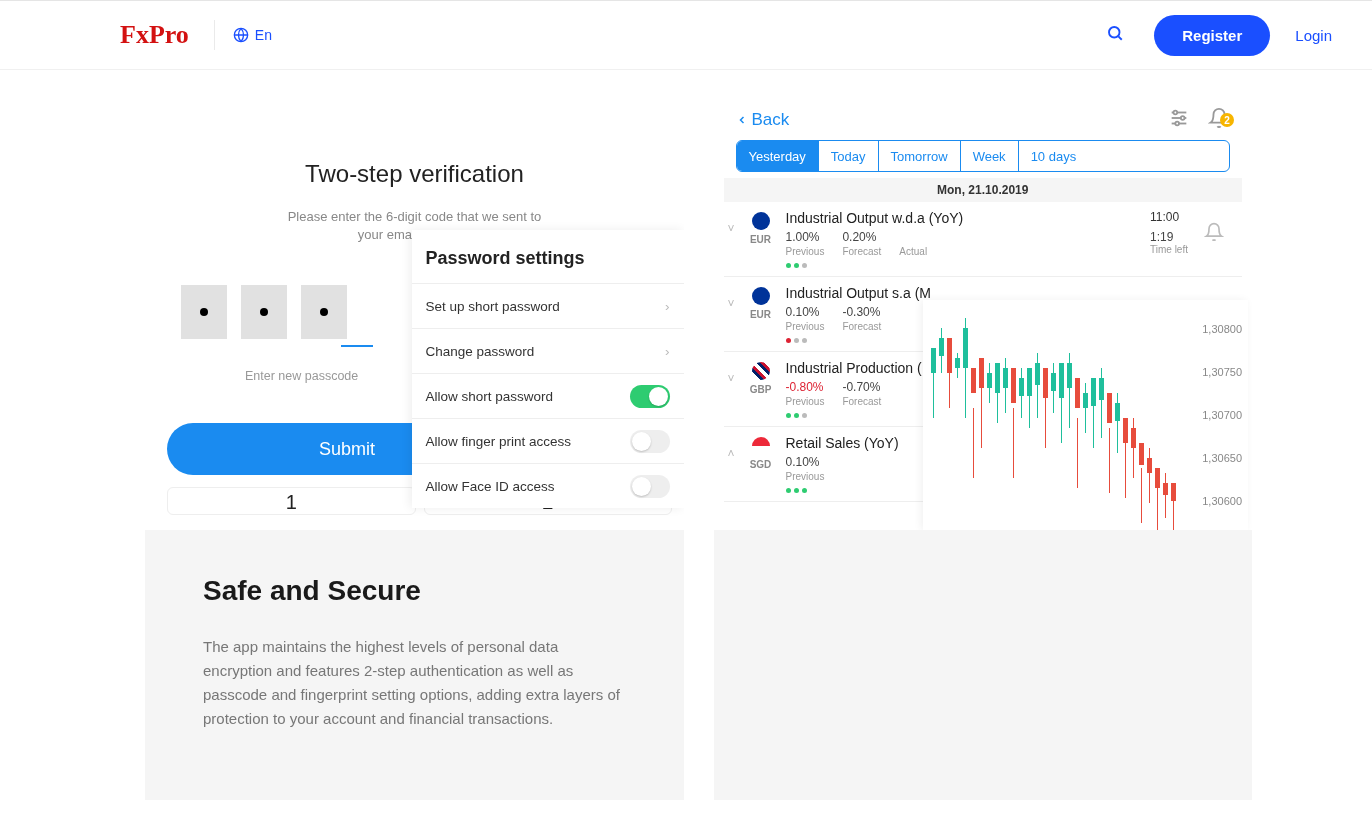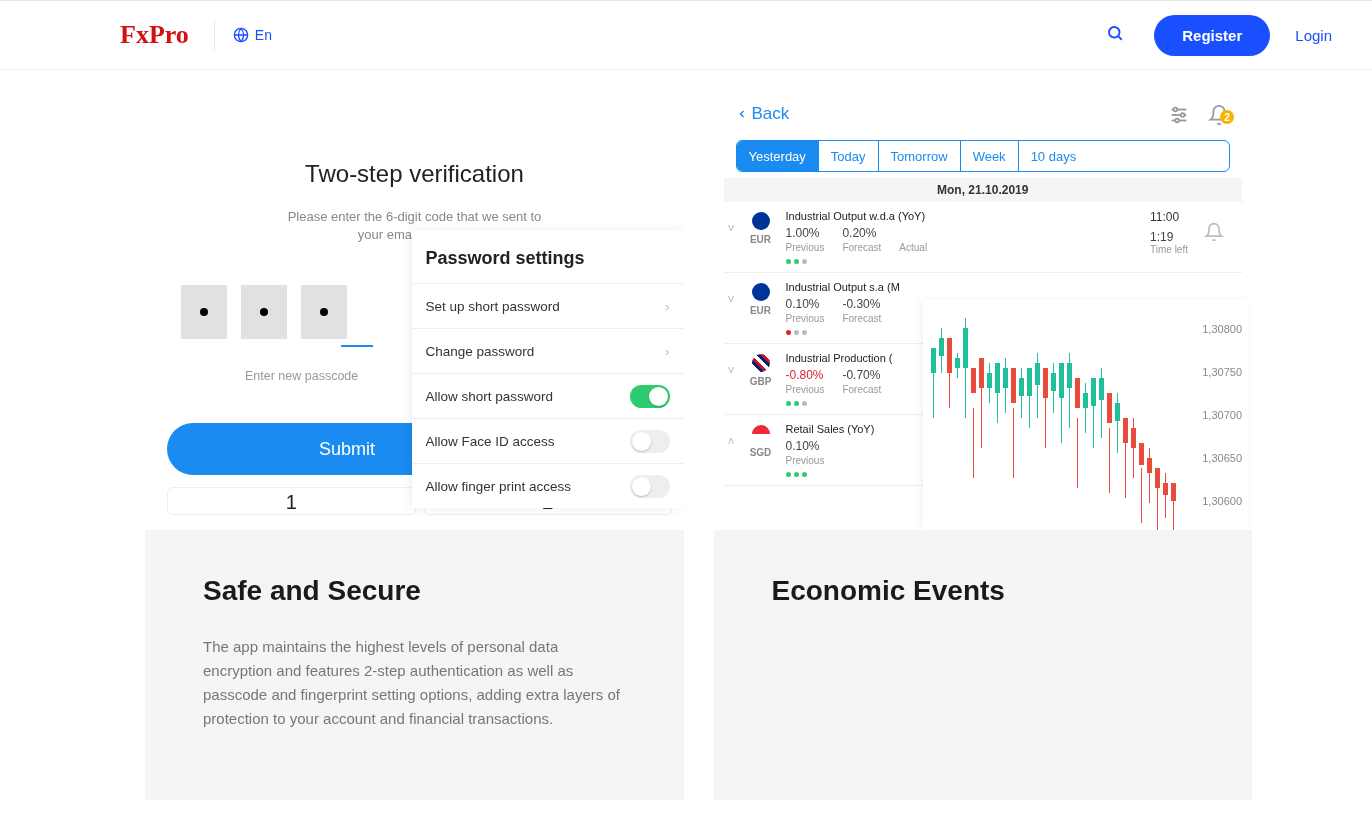--- a/index.html
+++ b/index.html
@@ -40,40 +40,40 @@
   .pw-panel-title { font-size:18px; font-weight:700; padding:18px 14px 14px; }
   .pw-row { display:flex; align-items:center; justify-content:space-between; height:45px; padding:0 14px; border-top:1px solid #eee; font-size:13.5px; color:#333;}
   .chev { color:#bbb; }
   .toggle { width:40px; height:23px; border-radius:12px; position:relative;}
   .toggle .knob { position:absolute; width:19px; height:19px; background:#fff; border-radius:50%; top:2px; box-shadow:0 1px 2px rgba(0,0,0,0.2);}
   .tog-on { background:#2ecc71; } .tog-on .knob { right:2px; }
   .tog-off { background:#eee; } .tog-off .knob { left:2px; }
 
   
   .cal { position:absolute; left:10px; right:10px; top:10px; }
-  .cal-head { display:flex; align-items:flex-start; height:40px; padding:4px 12px;}
+  .cal-head { display:flex; align-items:center; height:40px; padding:4px 12px;}
   .back { color:#1a8bf0; font-size:17px; display:flex; align-items:center; gap:4px; cursor:pointer;}
   .hspacer { flex:1; }
   .ico-btn { margin-left:18px; color:#999; position:relative;}
   .badge { position:absolute; top:6px; right:-4px; background:#f7b500; color:#fff; font-size:10px; width:14px; height:14px; border-radius:50%; display:flex; align-items:center; justify-content:center; font-weight:700;}
   .cal-title { font-size:24px; font-weight:700; padding:0 14px 10px;}
   .tabs { display:flex; border:1px solid #1a8bf0; border-radius:6px; overflow:hidden; margin:0 12px; height:32px; }
   .tab { flex:0 0 auto; padding:0 12px; font-size:13px; display:flex; align-items:center; color:#1a8bf0; border-right:1px solid #1a8bf0; cursor:pointer; white-space:nowrap;}
   .tab:last-child { border-right:none; }
   .tab.active { background:#1a8bf0; color:#fff; }
   .date-bar { background:#f5f5f5; text-align:center; font-size:12px; padding:5px 0; margin-top:6px; font-weight:600; color:#333;}
   .evt { display:flex; padding:8px 12px; border-bottom:1px solid #eee; font-size:12px; position:relative;}
   .evt-col1 { width:50px; display:flex; flex-direction:column; align-items:center; gap:4px; padding-top:2px;}
   .flag { width:18px; height:18px; border-radius:50%; }
   .flag-eu { background:#003399; }
   .flag-gb { background:repeating-linear-gradient(45deg,#c8102e 0 3px,#fff 3px 6px,#012169 6px 9px);}
   .flag-sg { background:linear-gradient(#ed2939 0 50%,#fff 50% 100%);}
   .cur { font-size:10px; color:#888; font-weight:600;}
   .evt-main { flex:1; }
-  .evt-title { font-size:11px; color:#222; margin-bottom:4px;}
+  .evt-title { font-size:14px; color:#222; margin-bottom:4px;}
   .evt-stats { display:flex; gap:18px; }
   .stat { font-size:10px;}
   .stat .v { color:#444; font-size:12px; display:block; margin-bottom:2px;}
   .stat .l { color:#999; }
   .stat .bad { color:#d23; }
   .dots3 { display:flex; gap:3px; margin-top:6px;}
   .d3 { width:5px; height:5px; border-radius:50%; }
   .dg { background:#2ecc71;} .dr { background:#d23;} .dgr{ background:#bbb;}
   .evt-right { width:80px; text-align:left;}
   .evt-time { font-size:12px; color:#333; margin-bottom:6px;}
@@ -148,27 +148,27 @@
               <span>Change password</span>
               <span class="chev">›</span>
             </div>
             <div class="pw-row">
               <span>Allow short password</span>
               <div class="toggle tog-on">
                 <div class="knob"></div>
               </div>
             </div>
             <div class="pw-row">
-              <span>Allow Face ID access</span>
+              <span>Allow finger print access</span>
               <div class="toggle tog-off">
                 <div class="knob"></div>
               </div>
             </div>
             <div class="pw-row">
-              <span>Allow finger print access</span>
+              <span>Allow Face ID access</span>
               <div class="toggle tog-off">
                 <div class="knob"></div>
               </div>
             </div>
           </div>
       </div>
     </div>
     <div class="card-body">
       <h2>Safe and Secure</h2>
       <p>The app maintains the highest levels of personal data encryption and features 2-step authentication as well as passcode and fingerprint setting options, adding extra layers of protection to your account and financial transactions.</p>
@@ -430,17 +430,16 @@
         <div class="axis" id="axis">
             <div>1,30800</div>
             <div>1,30750</div>
             <div>1,30700</div>
             <div>1,30650</div>
             <div>1,30600</div>
           </div>
       </div>
     </div>
     <div class="card-body">
-      <h2>Economic Events</h2>
     </div>
   </div>
 
 </div>
 
 </body></html>

